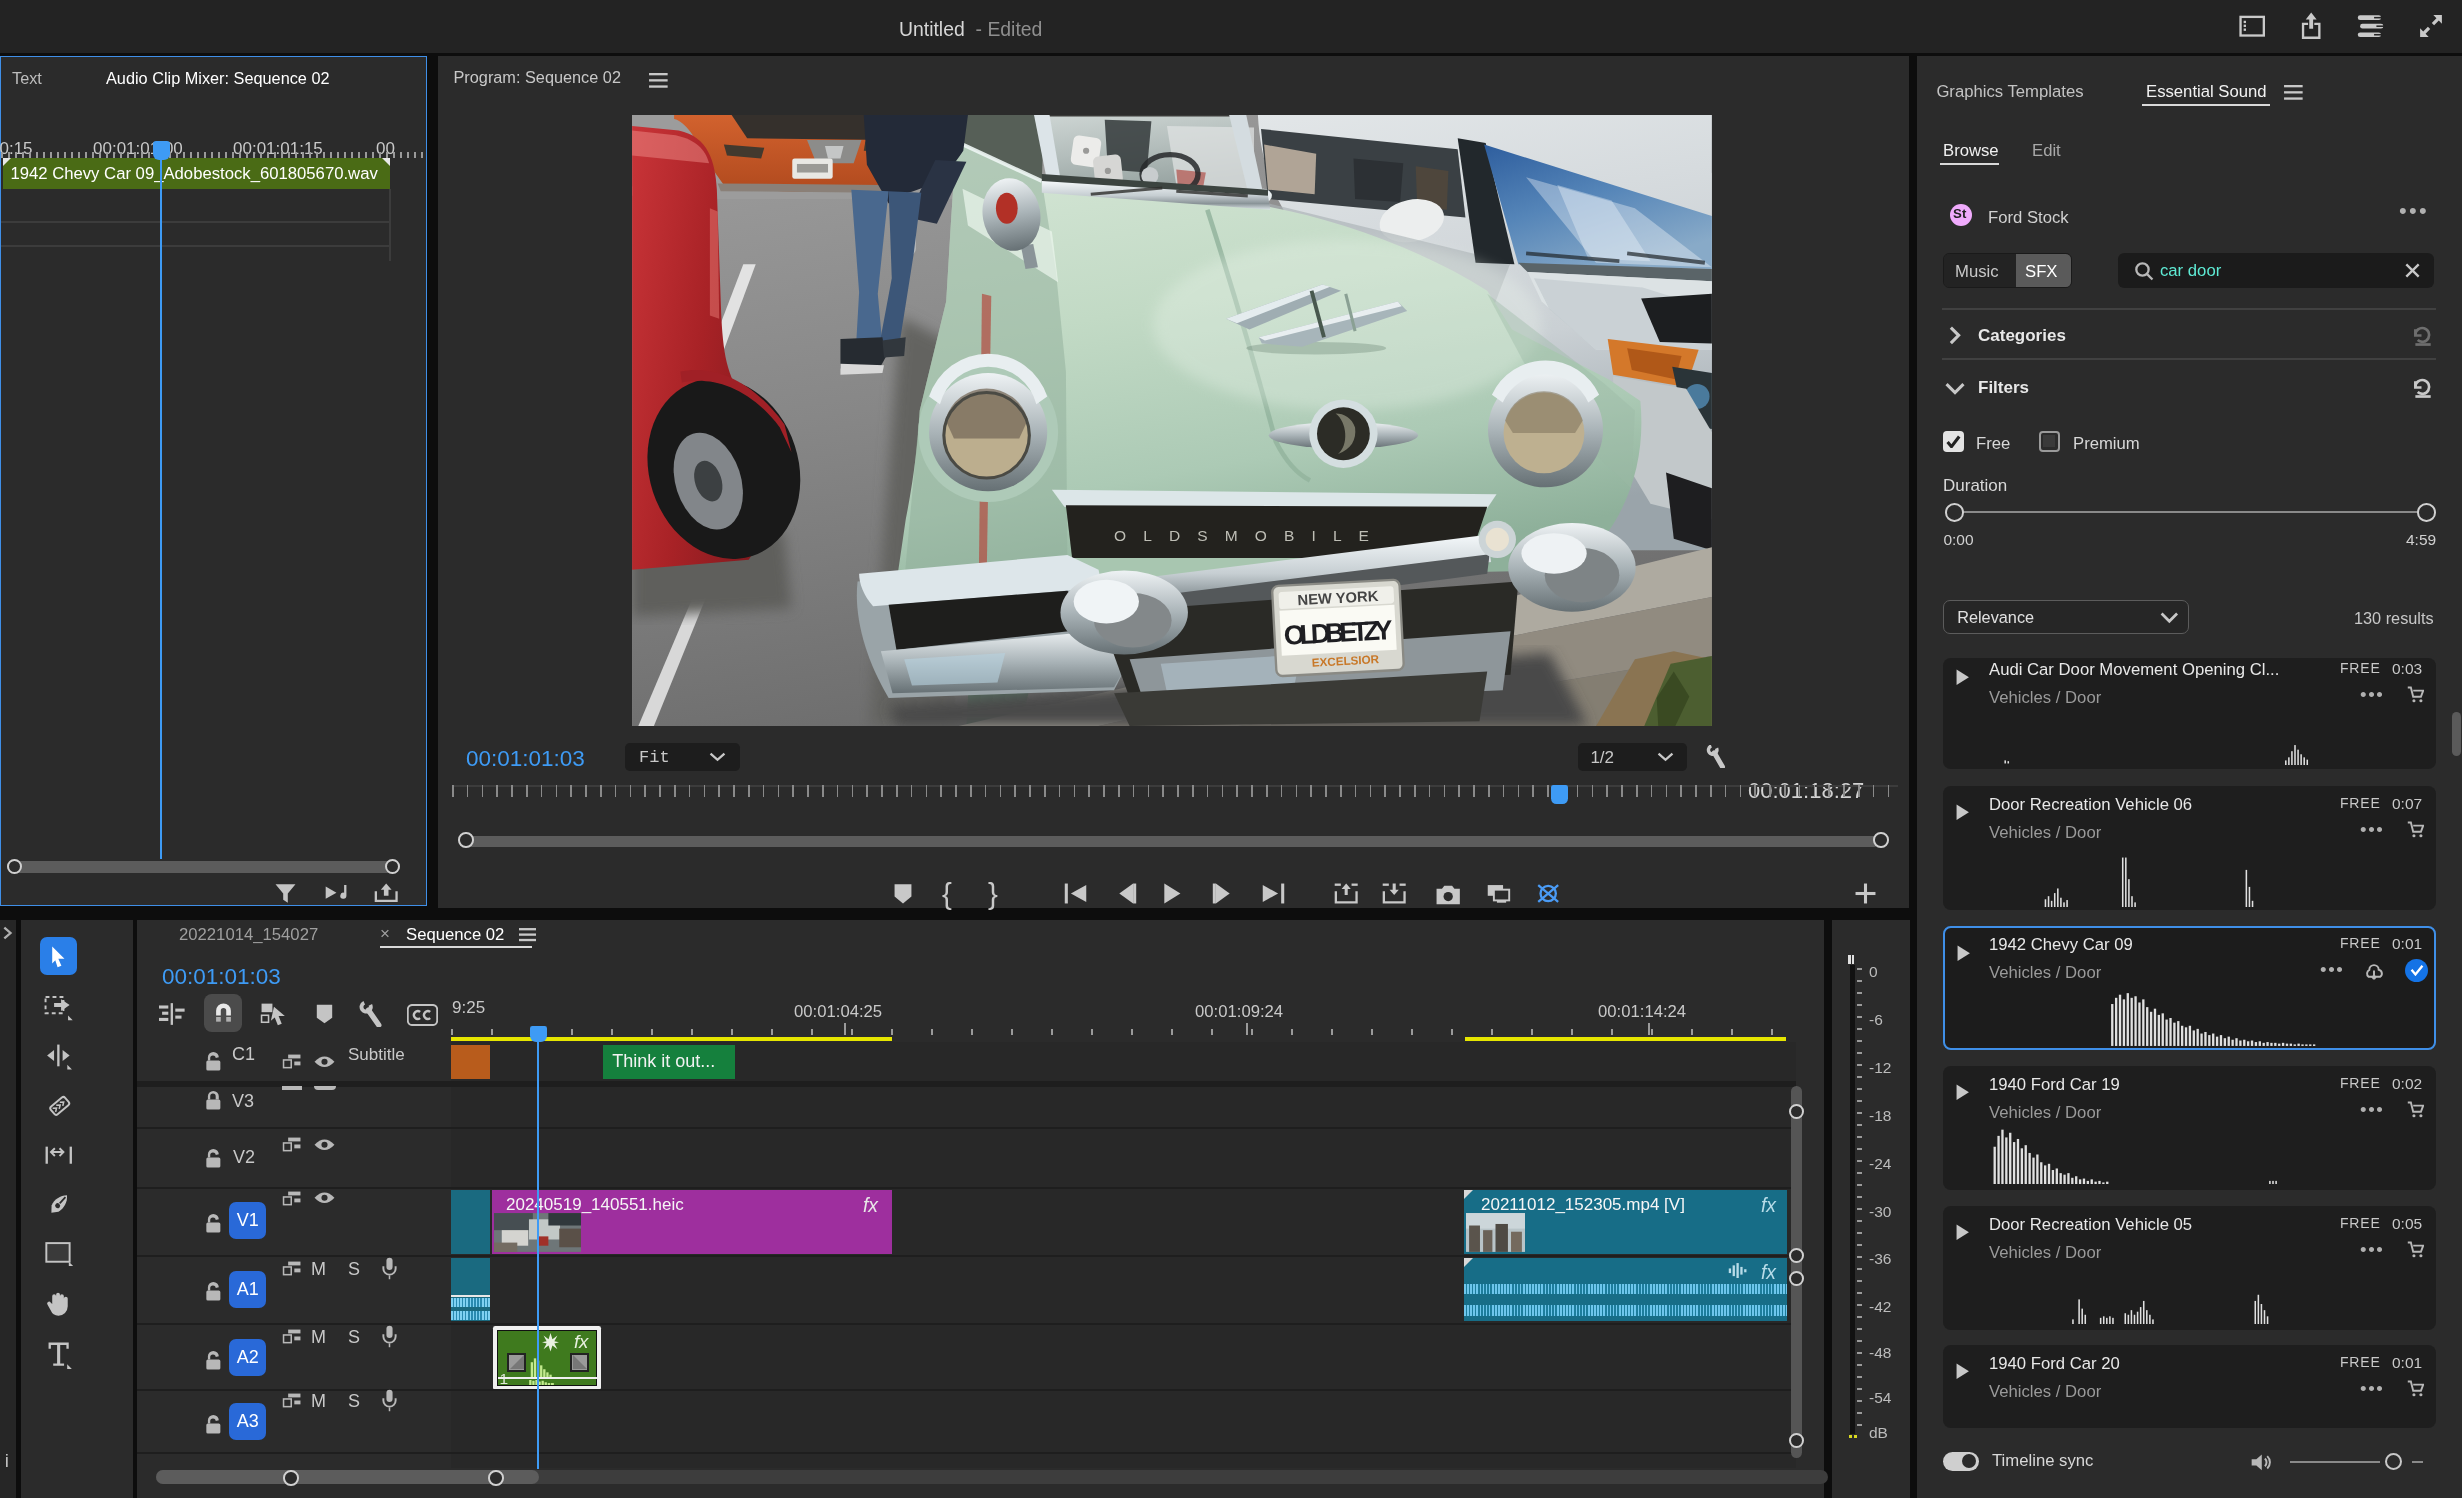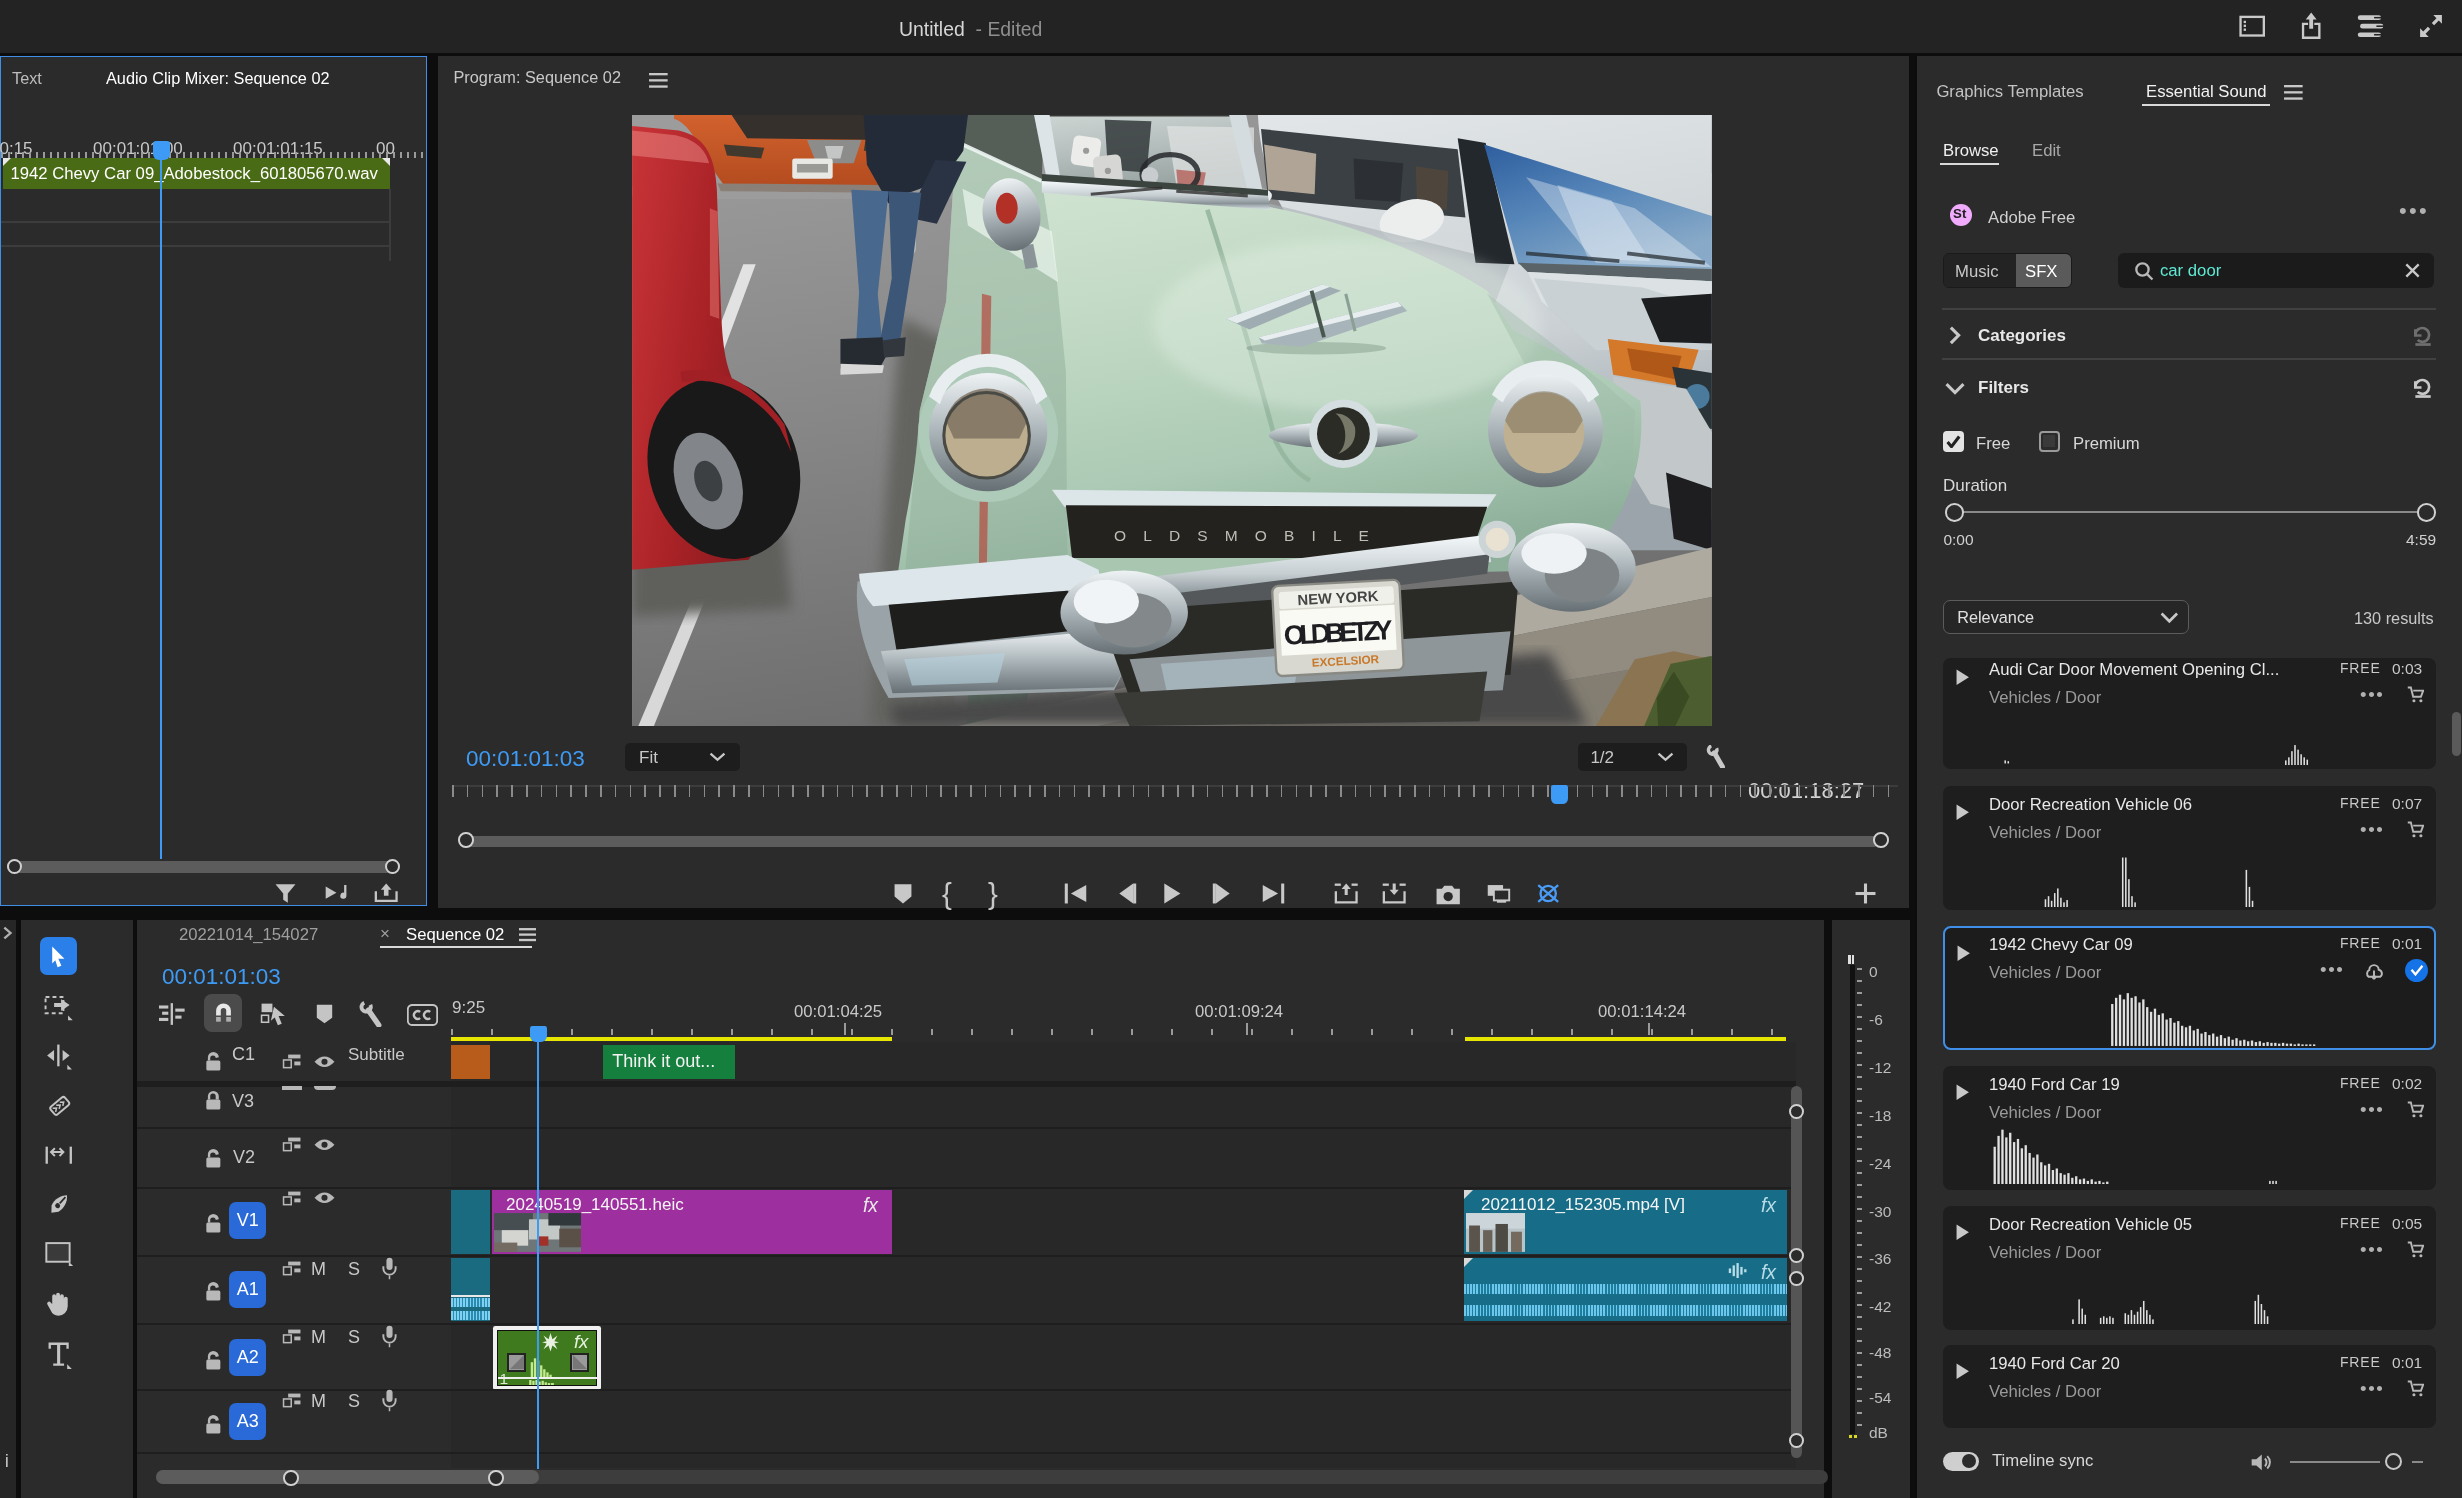--- a/index.html
+++ b/index.html
@@ -324,21 +324,21 @@
       <rect x="834" y="610" width="148" height="22" rx="4" fill="#f0f0ea"></rect>
       <text x="858" y="628" font-family="Liberation Sans" font-size="19" font-weight="bold" fill="#444">NEW YORK</text>
       <rect x="834" y="634" width="148" height="58" fill="#fafaf4"></rect>
       <text x="838" y="678" font-family="Liberation Sans" font-size="35" font-weight="bold" fill="#1e1e22" textLength="140">OLDBETZY</text>
       <text x="872" y="708" font-family="Liberation Sans" font-size="15" font-weight="bold" fill="#c87828">EXCELSIOR</text>
     </g>
   </svg>
   </div>
 
   <div class="abs" style="left:28px;top:690px;font-size:22.5px;color:#3e9bf5;">00:01:01:03</div>
-  <div class="abs" style="left:187px;top:687px;width:115px;height:28px;background:#1d1d1d;border-radius:4.7px;">
+  <div class="abs" style="left:187px;top:687px;width:115px;height:28px;background:#1d1d1d;border-radius:4.7px;font-family:Liberation Mono, monospace;">
     <div class="abs" style="left:14px;top:4.7px;font-size:17px;color:#c8c8c8;">Fit</div>
     <svg class="abs" style="left:84px;top:8.5px" width="17" height="11" viewBox="0 0 22 14">
         <path d="M2 2 l9 8 l9 -8" stroke="#c8c8c8" stroke-width="3" fill="none"></path>
       </svg>
   </div>
   <div class="abs" style="left:1140px;top:687px;width:109px;height:28px;background:#1d1d1d;border-radius:4.7px;">
     <div class="abs" style="left:12.4px;top:4.7px;font-size:17px;color:#c8c8c8;">1/2</div>
     <svg class="abs" style="left:79px;top:8.5px" width="17" height="11" viewBox="0 0 22 14">
         <path d="M2 2 l9 8 l9 -8" stroke="#c8c8c8" stroke-width="3" fill="none"></path>
       </svg>
@@ -424,21 +424,21 @@
       <rect y="8" width="24" height="3" fill="#c8c8c8"></rect>
       <rect y="16" width="24" height="3" fill="#c8c8c8"></rect>
   </svg>
   <div class="abs" style="left:26px;top:85px;font-size:16.7px;color:#f0f0f0;">Browse</div>
   <div class="abs" style="left:23px;top:107px;width:59px;height:2.3px;background:#d9d9d9;"></div>
   <div class="abs" style="left:115px;top:85px;font-size:16.7px;color:#a8a8a8;">Edit</div>
 
   <div class="abs" style="left:33px;top:148px;width:22px;height:22px;background:#f0abfc;border-radius:11px;">
     <div class="abs" style="left:3.1px;top:2.3px;font-size:13.2px;font-weight:bold;color:#222;">St</div>
   </div>
-  <div class="abs" style="left:71px;top:152px;font-size:16.7px;color:#d0d0d0;">Adobe Free</div>
+  <div class="abs" style="left:71px;top:152px;font-size:16.7px;color:#d0d0d0;">Ford Stock</div>
   <div class="abs" style="left:482px;top:142px;font-size:22px;color:#b0b0b0;letter-spacing:2.3px;">•••</div>
 
   <div class="abs" style="left:26px;top:197px;width:129px;height:35px;border-radius:6.2px;overflow:hidden;border:0.8px solid #1a1a1a;">
     <div class="abs" style="left:0;top:0;width:72px;height:35px;background:#232323;"></div>
     <div class="abs" style="left:72px;top:0;width:57px;height:35px;background:#5a5a5a;"></div>
     <div class="abs" style="left:11px;top:7.8px;font-size:16.7px;color:#c8c8c8;">Music</div>
     <div class="abs" style="left:81px;top:7.8px;font-size:16.7px;color:#ffffff;">SFX</div>
   </div>
 
   <div class="abs" style="left:201px;top:197px;width:316px;height:35px;background:#1b1b1b;border-radius:6.2px;">

